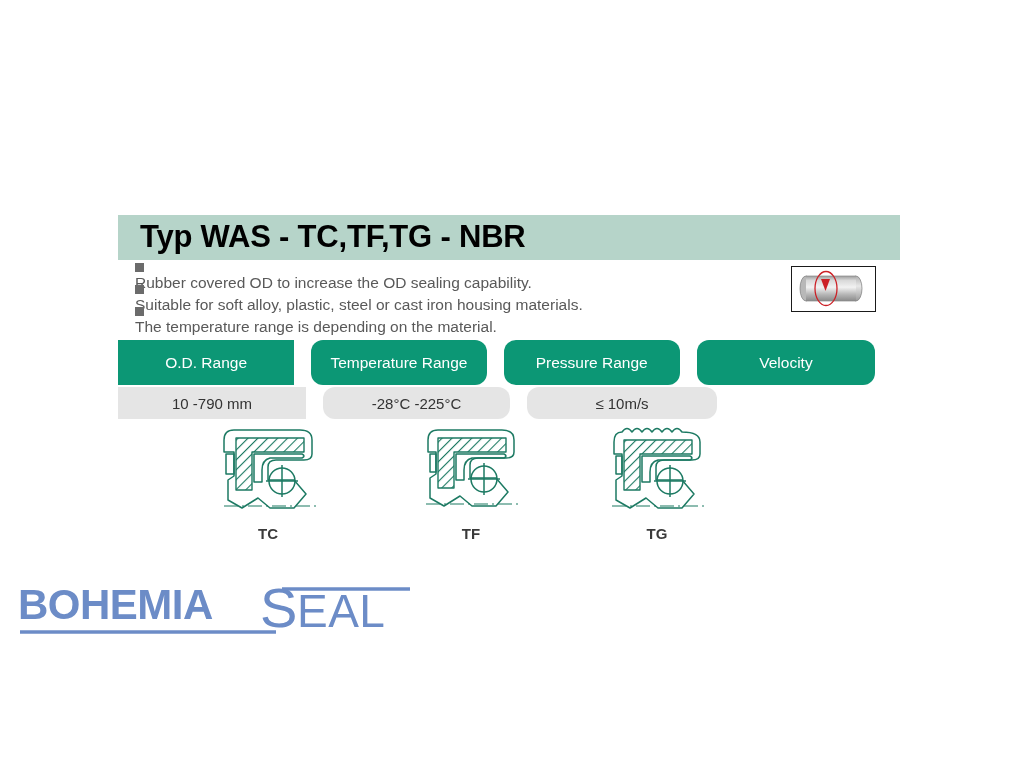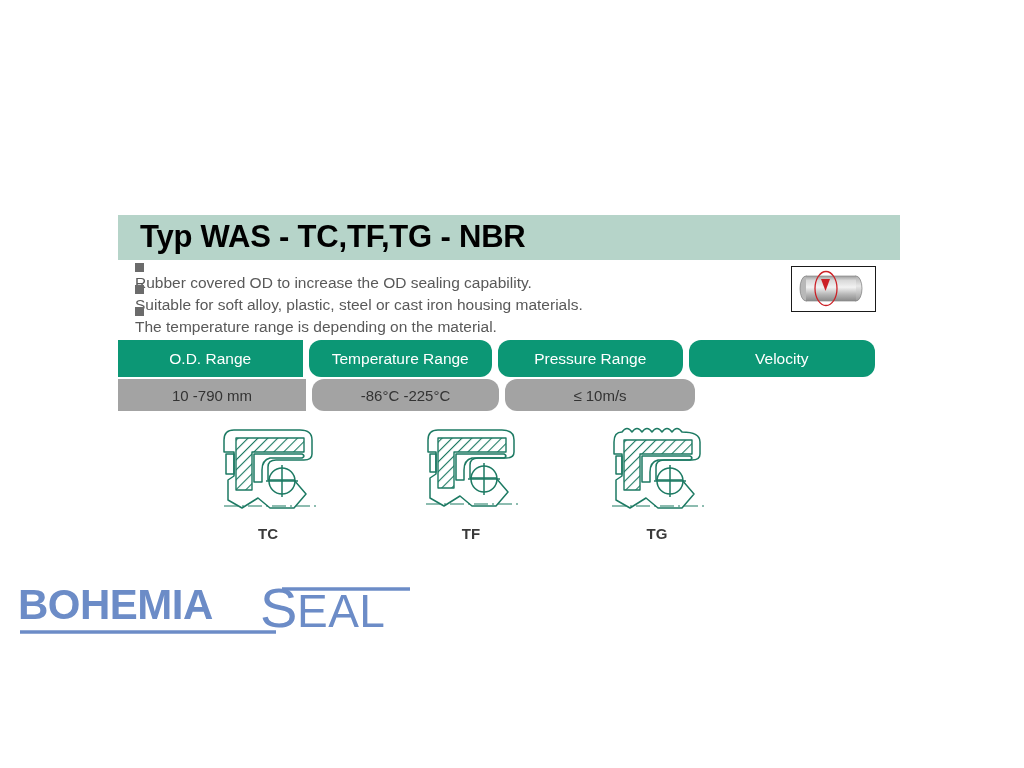--- a/index.html
+++ b/index.html
@@ -83,38 +83,38 @@
   
   #spec-table {
     position: absolute;
     left: 118px;
     top: 340px;
     width: 757px;
     display: flex;
     flex-direction: column;
   }
   .table-row { display: flex; }
-  .table-row.head-row { height: 37px; }
+  .table-row.head-row { height: 45px; }
   .table-row.body-row { height: 32px; margin-top: 2px; }
   .cell {
     display: flex;
     align-items: center;
     justify-content: center;
     box-sizing: border-box;
     white-space: nowrap;
     font-family: "Liberation Sans", sans-serif;
   }
-  .cell + .cell { margin-left: 6px; border-radius: 12px; }
+  .cell + .cell { margin-left: 17px; border-radius: 12px; }
   .head-row .cell {
     background: #0c9775;
     color: #ffffff;
     font-size: 15.5px;
   }
   .body-row .cell {
-    background: #a3a3a3;
+    background: #e5e5e5;
     color: #333333;
     font-size: 15px;
   }
   .col-0 { width: 188px; }
   .col-1 { width: 187px; }
   .col-2 { width: 188px; }
   .col-3 { width: 190px; }
 
   
   .seal-fig { position: absolute; }
@@ -201,21 +201,21 @@
 
   <div class="table-row head-row">
     <div class="cell col-0">O.D. Range</div>
     <div class="cell col-1">Temperature Range</div>
     <div class="cell col-2">Pressure Range</div>
     <div class="cell col-3">Velocity</div>
   </div>
 
   <div class="table-row body-row">
     <div class="cell col-0">10 -790 mm</div>
-    <div class="cell col-1">-86°C -225°C</div>
+    <div class="cell col-1">-28°C -225°C</div>
     <div class="cell col-3">≤ 10m/s</div>
   </div>
 
 </div>
 
 <div class="seal-fig" id="seal-tc">
   <svg width="120" height="105" viewBox="0 0 120 105">
     <defs>
       <pattern id="hatchTC" width="7" height="7" patternTransform="rotate(45)" patternUnits="userSpaceOnUse">
         <rect width="7" height="7" fill="#ffffff"></rect>

